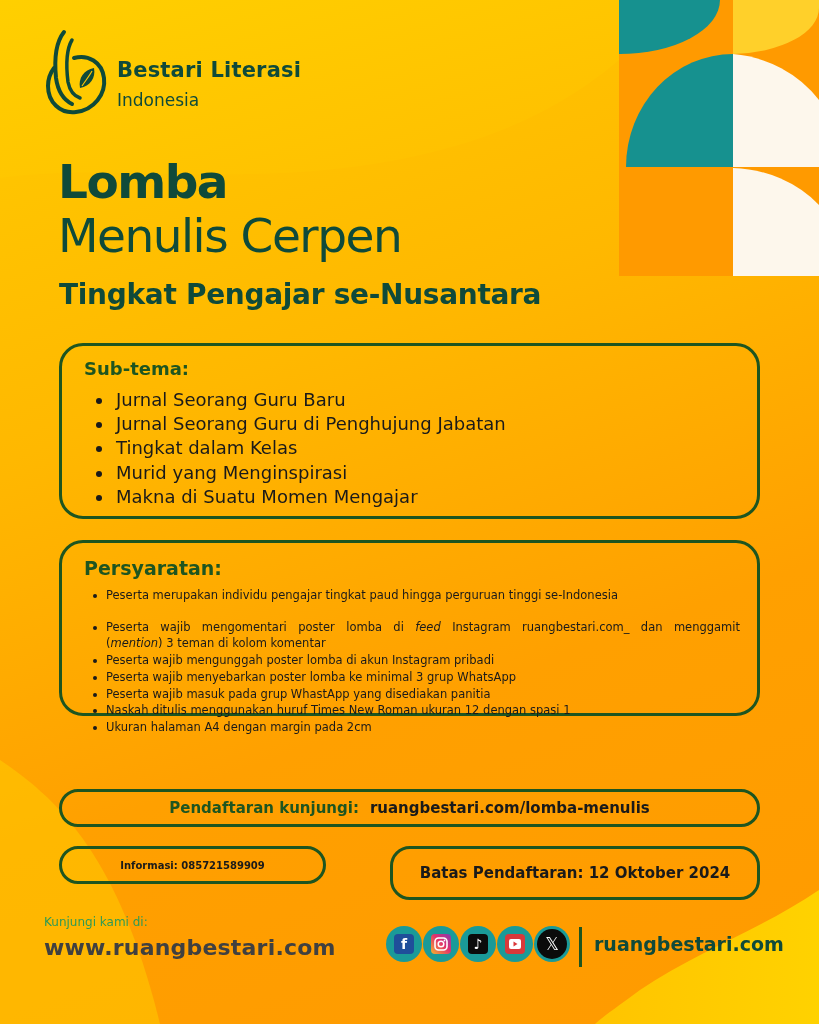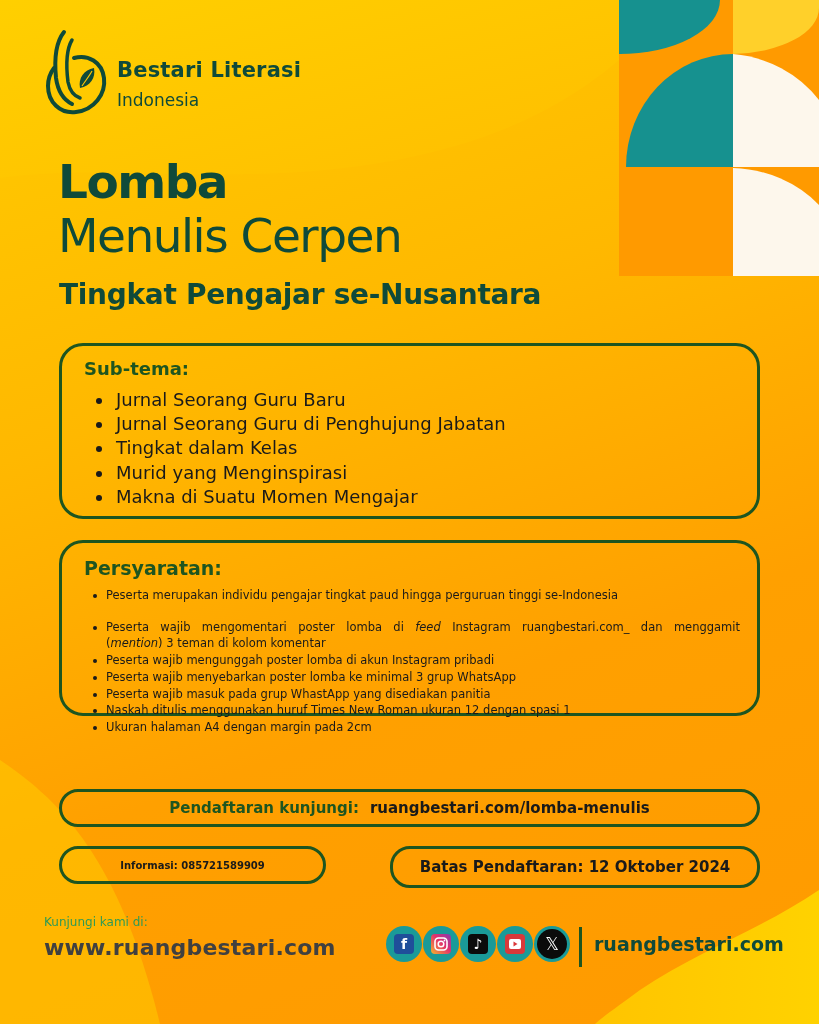--- a/index.html
+++ b/index.html
@@ -50,21 +50,21 @@
       position: absolute;
       border: 3px solid #1e5520;
       border-radius: 20px;
       display: flex; align-items: center; justify-content: center;
       font-weight: bold; white-space: nowrap;
     }
     .pill-register { left: 59px; top: 789px; width: 701px; height: 38px; font-size: 15px; }
     .pill-register .lbl { color: #1e5520; margin-right: 11px; }
     .pill-register .val { color: #1a1a1a; }
     .pill-info { left: 59px; top: 846px; width: 267px; height: 38px; font-size: 10px; color: #1a1a1a; }
-    .pill-deadline { left: 390px; top: 846px; width: 370px; height: 42px; font-size: 15px; color: #1a1a1a; }
+    .pill-deadline { left: 390px; top: 846px; width: 370px; height: 54px; font-size: 15px; color: #1a1a1a; }
 
     .visit-label { left: 44px; top: 915px; font-size: 12px; color: #2e9a55; white-space: nowrap; }
     .visit-url { left: 44px; top: 935px; font-size: 22px; font-weight: bold; color: #404040; white-space: nowrap; letter-spacing: 0.2px; }
 
     .socials { left: 386px; top: 926px; display: flex; gap: 1px; }
     .soc {
       width: 36px; height: 36px; border-radius: 50%;
       background: #1a9a98; display: flex; align-items: center; justify-content: center;
     }
     .soc .glyph { width: 20px; height: 20px; border-radius: 4px; display: flex; align-items: center; justify-content: center; color: #fff; font-weight: bold; font-size: 14px; font-family: "DejaVu Sans", sans-serif; }

